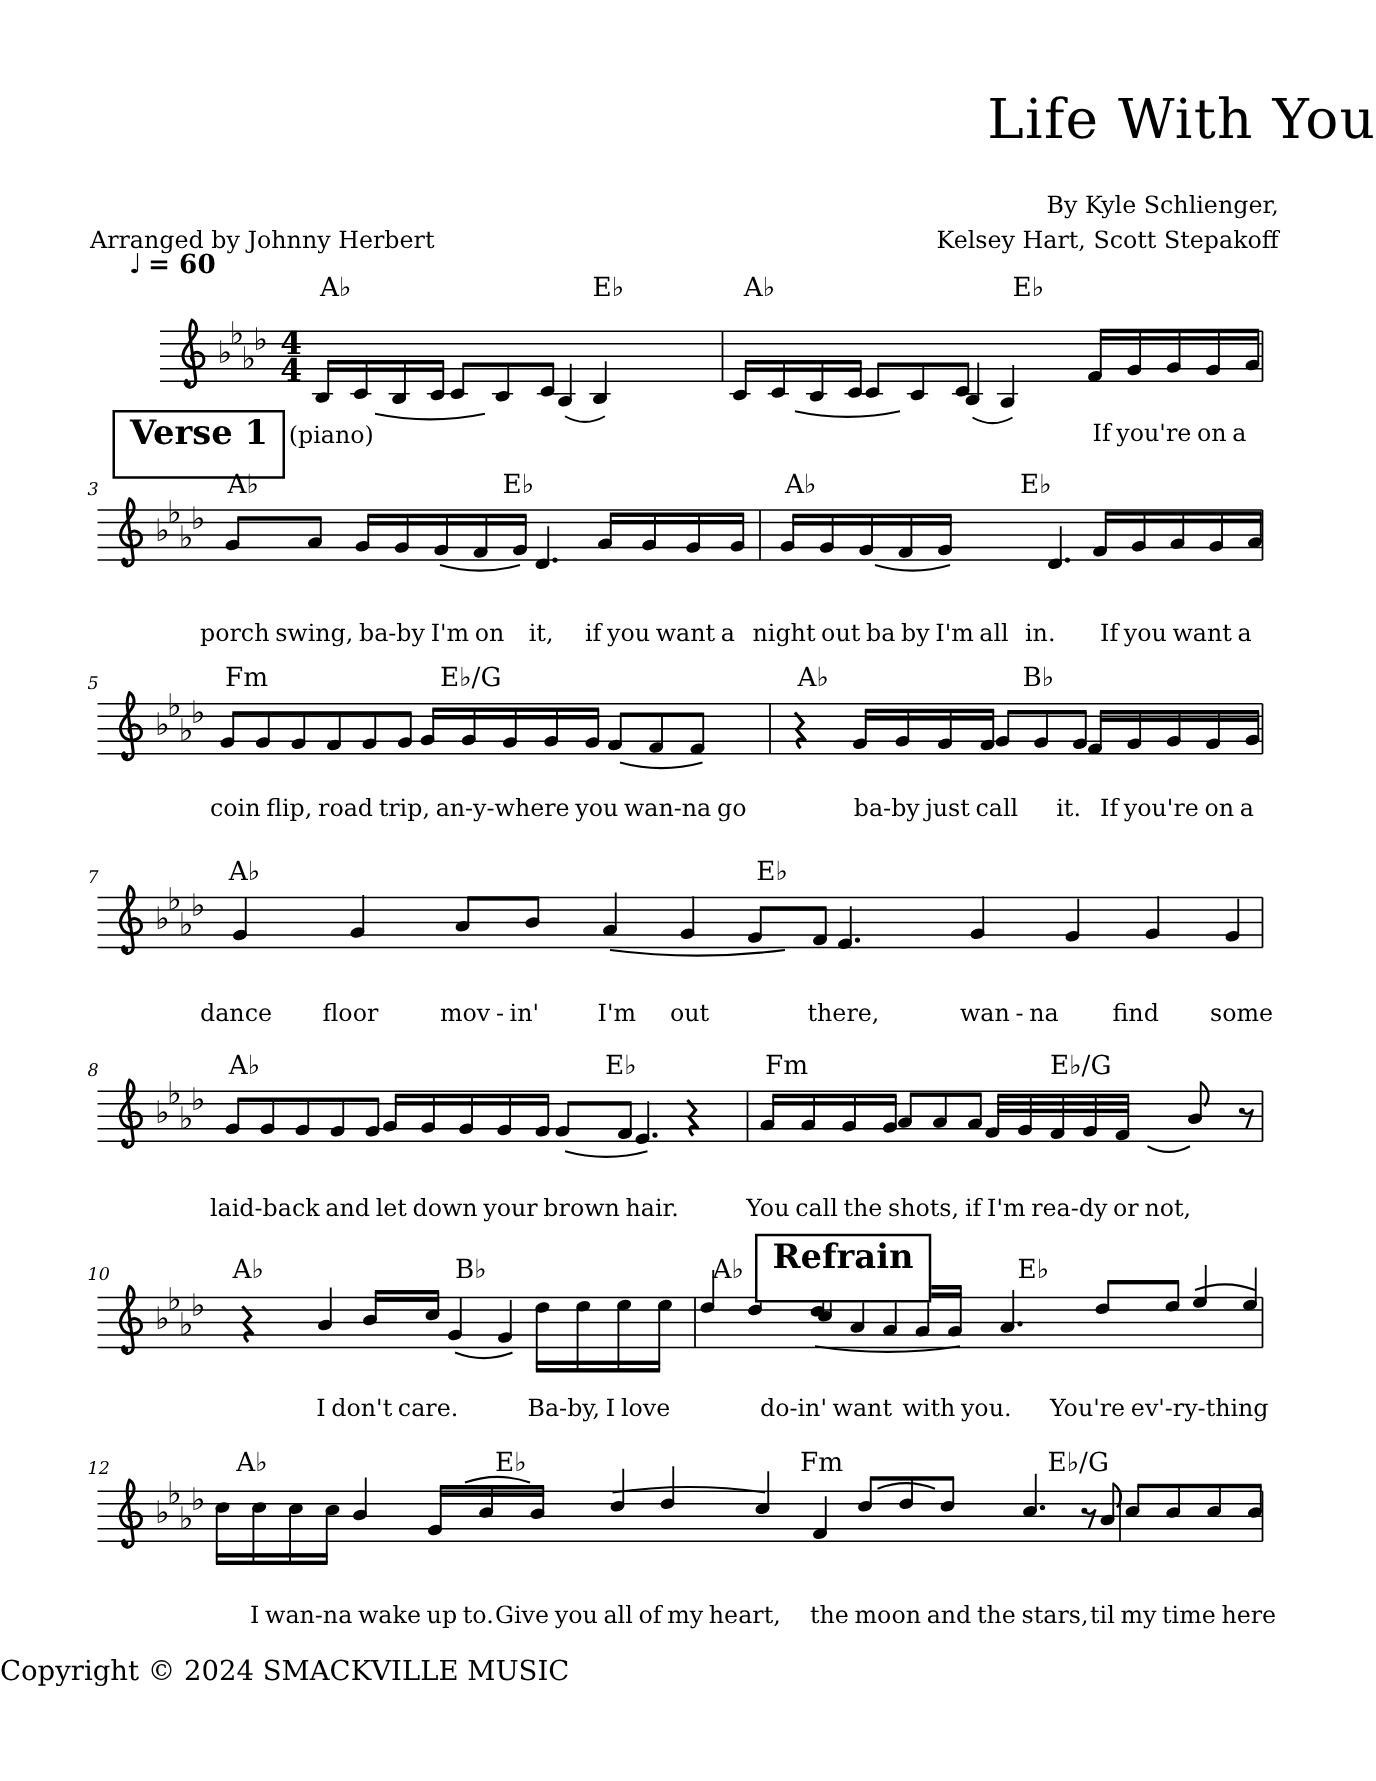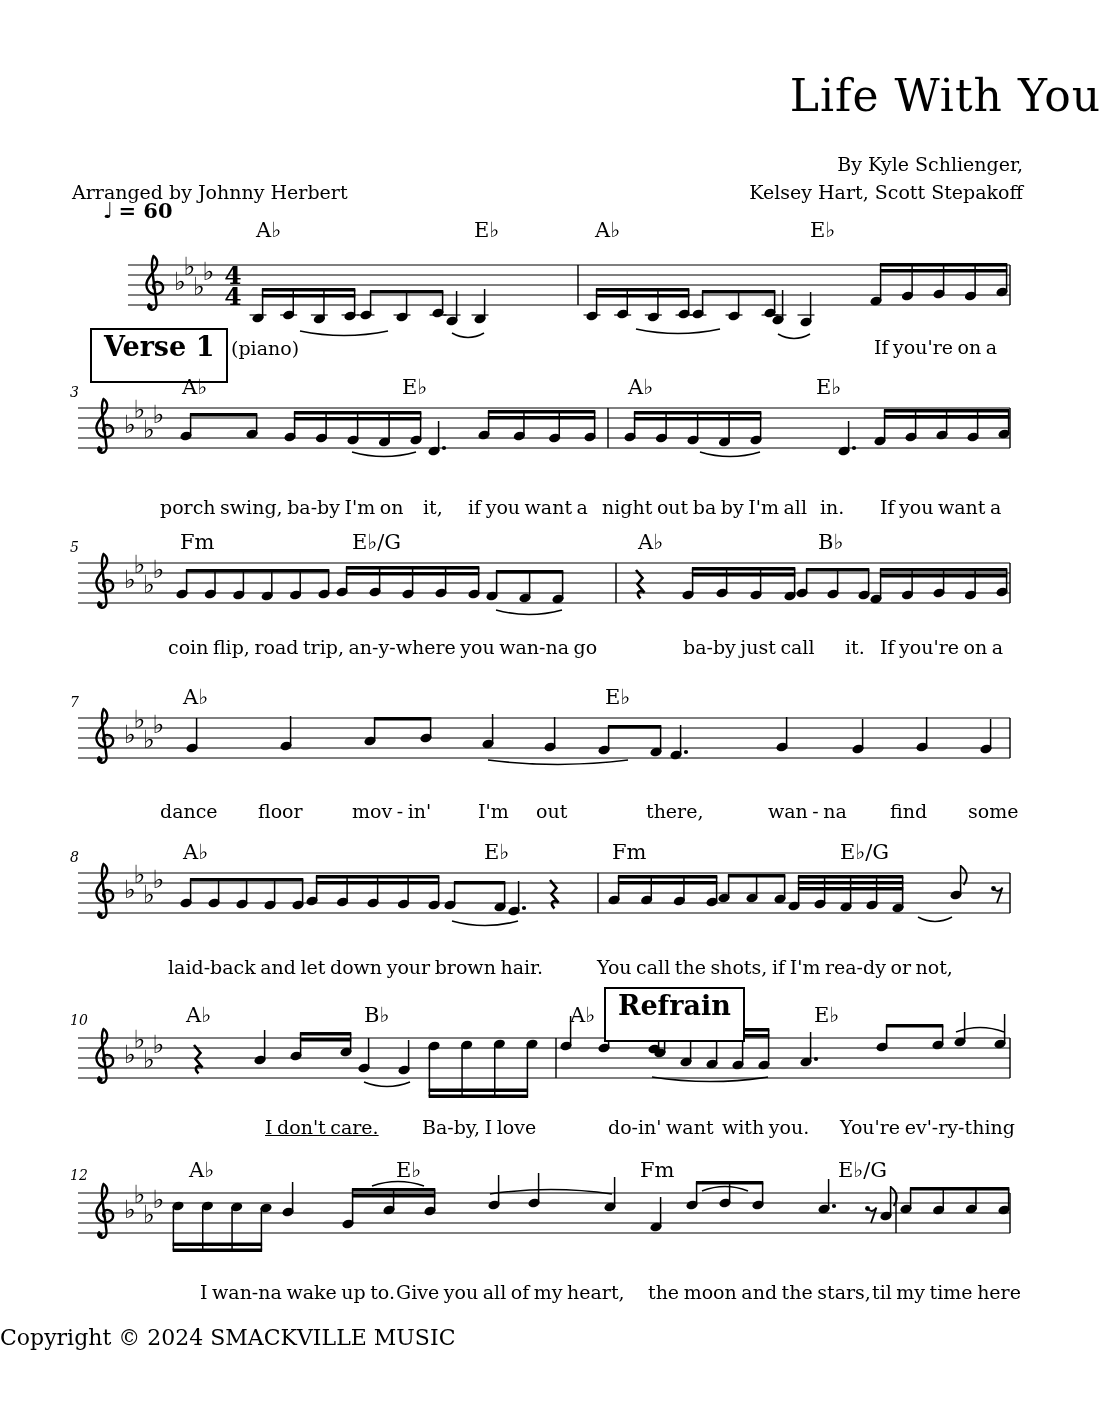--- a/index.html
+++ b/index.html
@@ -587,21 +587,21 @@
       <span class="chord" style="left: 612px; top: 840px;">Fm</span>
       <span class="chord" style="left: 840px; top: 840px;">E♭/G</span>
       <span class="lyric" style="left: 168px; top: 956px;">laid-back and let down your brown hair.</span>
       <span class="lyric" style="left: 597px; top: 956px;">You call the shots,</span>
       <span class="lyric" style="left: 772px; top: 956px;">if I'm rea-dy or not,</span>
       <span class="mnum" style="left: 70px; top: 1012px;">10</span>
       <span class="chord" style="left: 186px; top: 1003px;">A♭</span>
       <span class="chord" style="left: 364px; top: 1003px;">B♭</span>
       <span class="chord" style="left: 570px; top: 1003px;">A♭</span>
       <span class="chord" style="left: 814px; top: 1003px;">E♭</span>
-      <span class="lyric" style="left: 265px; top: 1116px; text-decoration: underline;">I don't care.</span>
+      <span class="lyric" style="left: 253px; top: 1116px;">I don't care.</span>
       <span class="lyric" style="left: 422px; top: 1116px;">Ba-by, I love</span>
       <span class="lyric" style="left: 608px; top: 1116px;">do-in' want</span>
       <span class="lyric" style="left: 722px; top: 1116px;">with you.</span>
       <span class="lyric" style="left: 840px; top: 1116px;">You're ev'-ry-thing</span>
       <span class="mnum" style="left: 70px; top: 1167px; text-align: center;">12</span>
       <span class="chord" style="left: 189px; top: 1158px;">A♭</span>
       <span class="chord" style="left: 396px; top: 1158px;">E♭</span>
       <span class="chord" style="left: 640px; top: 1158px;">Fm</span>
       <span class="chord" style="left: 838px; top: 1158px;">E♭/G</span>
       <span class="lyric" style="left: 200px; top: 1281px;">I wan-na wake up to.</span>

